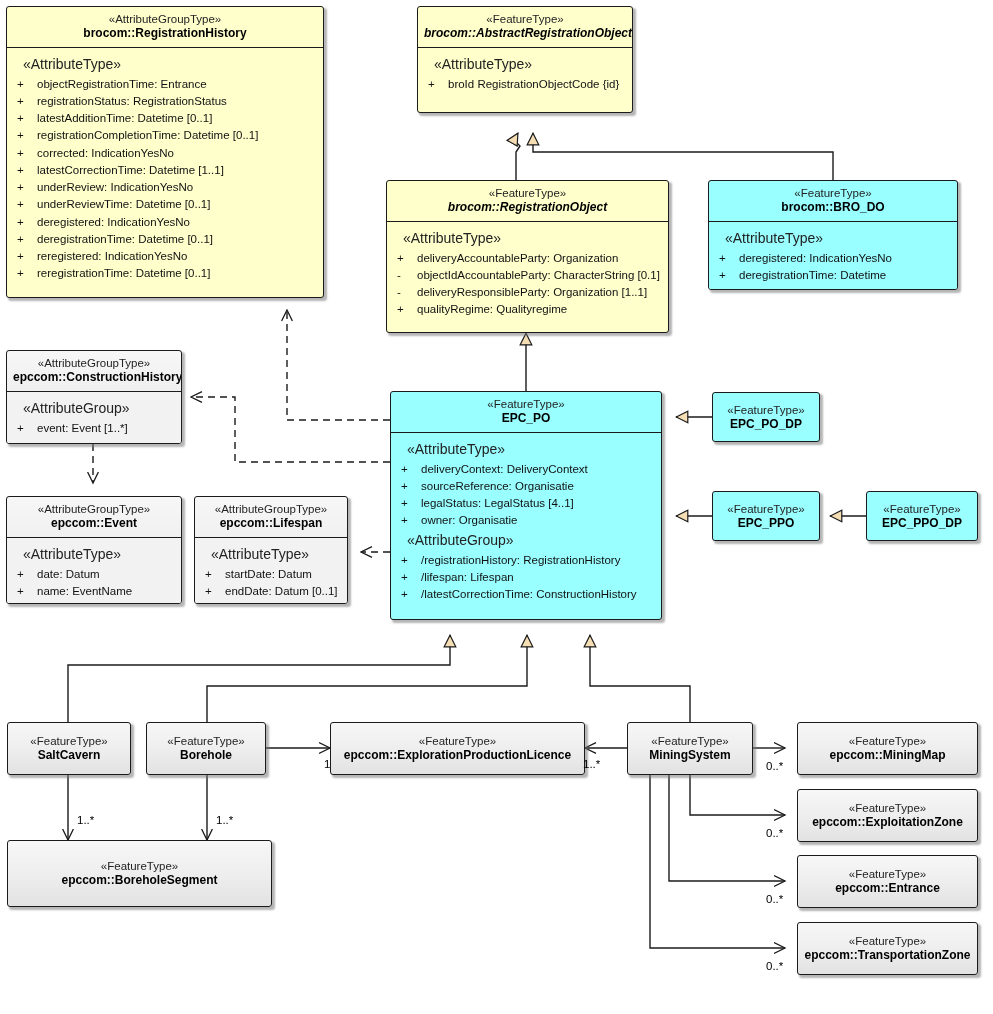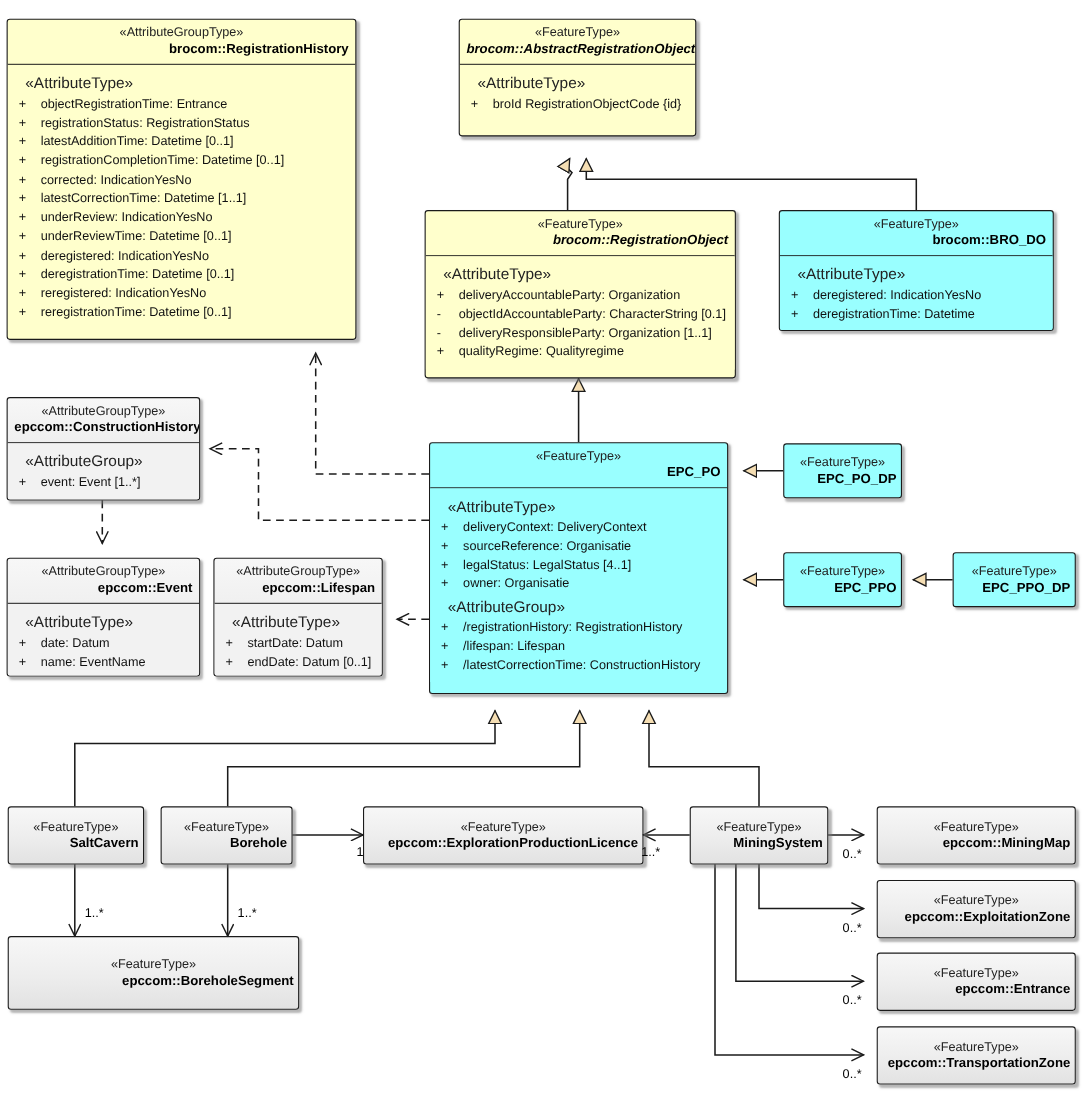--- a/index.html
+++ b/index.html
@@ -1,26 +1,26 @@
 <!DOCTYPE html>
 <html><head>
 <meta charset="utf-8">
 <style>
   html,body{margin:0;padding:0;background:#ffffff;}
   body{width:993px;height:1014px;position:relative;overflow:hidden;
        font-family:"Liberation Sans","DejaVu Sans",sans-serif;}
-  #canvas{position:absolute;left:0;top:11px;width:993px;height:742px;}
+  #canvas{position:absolute;left:0;top:0;width:993px;height:742px;}
   svg.edges{position:absolute;left:0;top:0;width:993px;height:1014px;pointer-events:none;}
 
   .box{position:absolute;box-sizing:border-box;border:1.6px solid #1b1b1b;
        border-radius:3px;box-shadow:2.5px 2.5px 2px rgba(120,120,120,.55);
        overflow:hidden;}
   .box .hdr{padding:5px 6px 6px 6px;text-align:center;line-height:1.22;}
   .box .hdr .st{font-size:11.5px;color:#222;}
-  .box .hdr .nm{font-size:12px;font-weight:bold;color:#000;text-align:right;}
+  .box .hdr .nm{font-size:12px;font-weight:bold;color:#000;}
   .box .hdr .nm.ital{font-style:italic;}
   .box .sep{height:0;border-top:1.6px solid #1b1b1b;}
   .box .body{padding:6px 4px 6px 6px;}
   .box .grp{font-size:14px;color:#222;padding:0 0 1px 10px;line-height:1.5;}
   .attr{font-size:11.5px;color:#111;line-height:1.5;white-space:nowrap;
         display:flex;align-items:baseline;}
   .attr .vis{display:inline-block;width:20px;padding-left:4px;flex:0 0 auto;}
   .attr .txt{flex:1 1 auto;}
 
   

